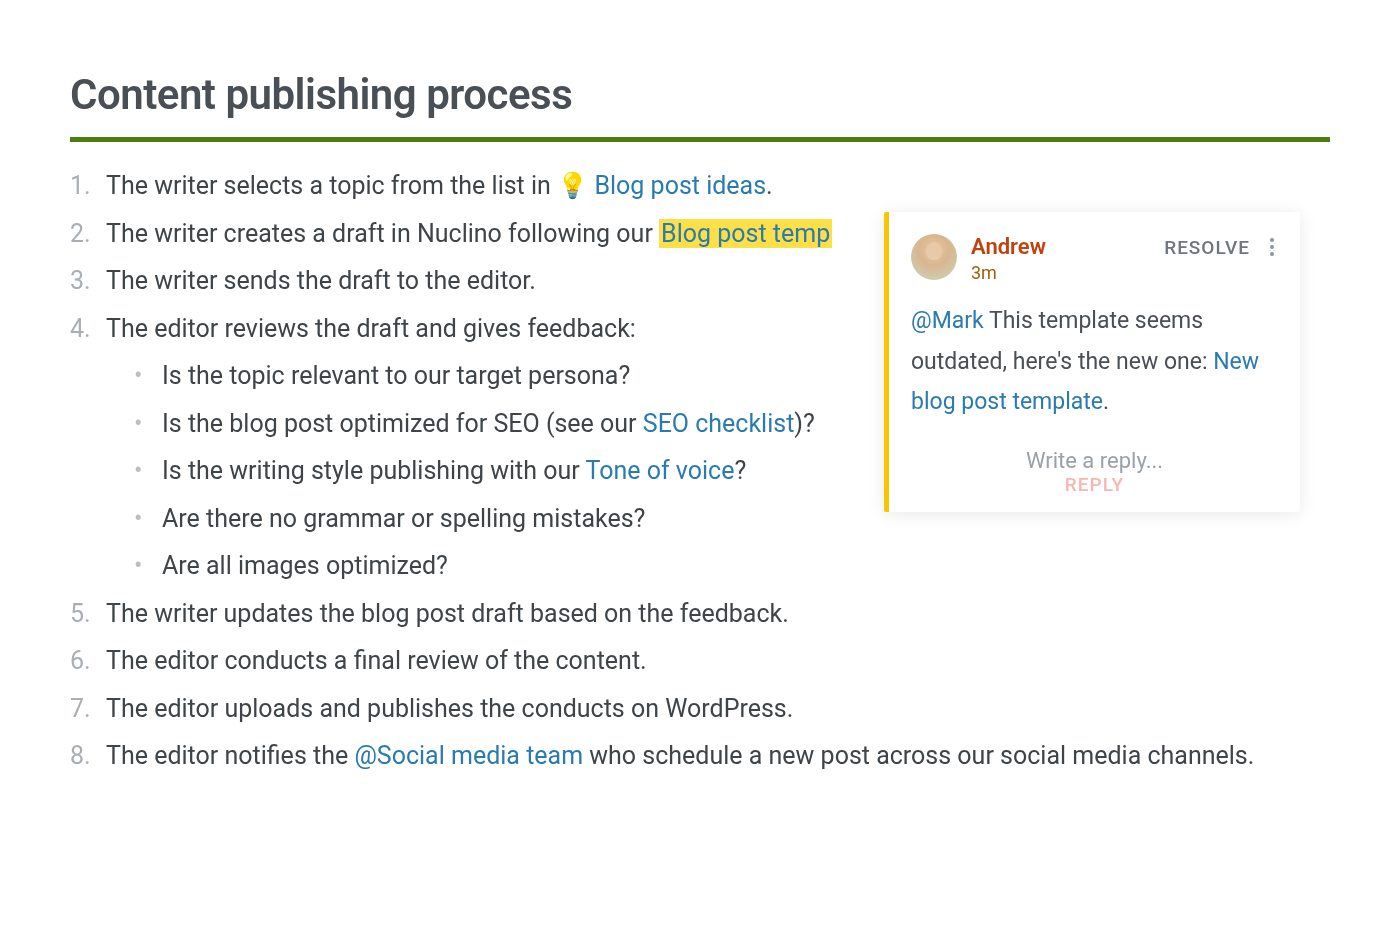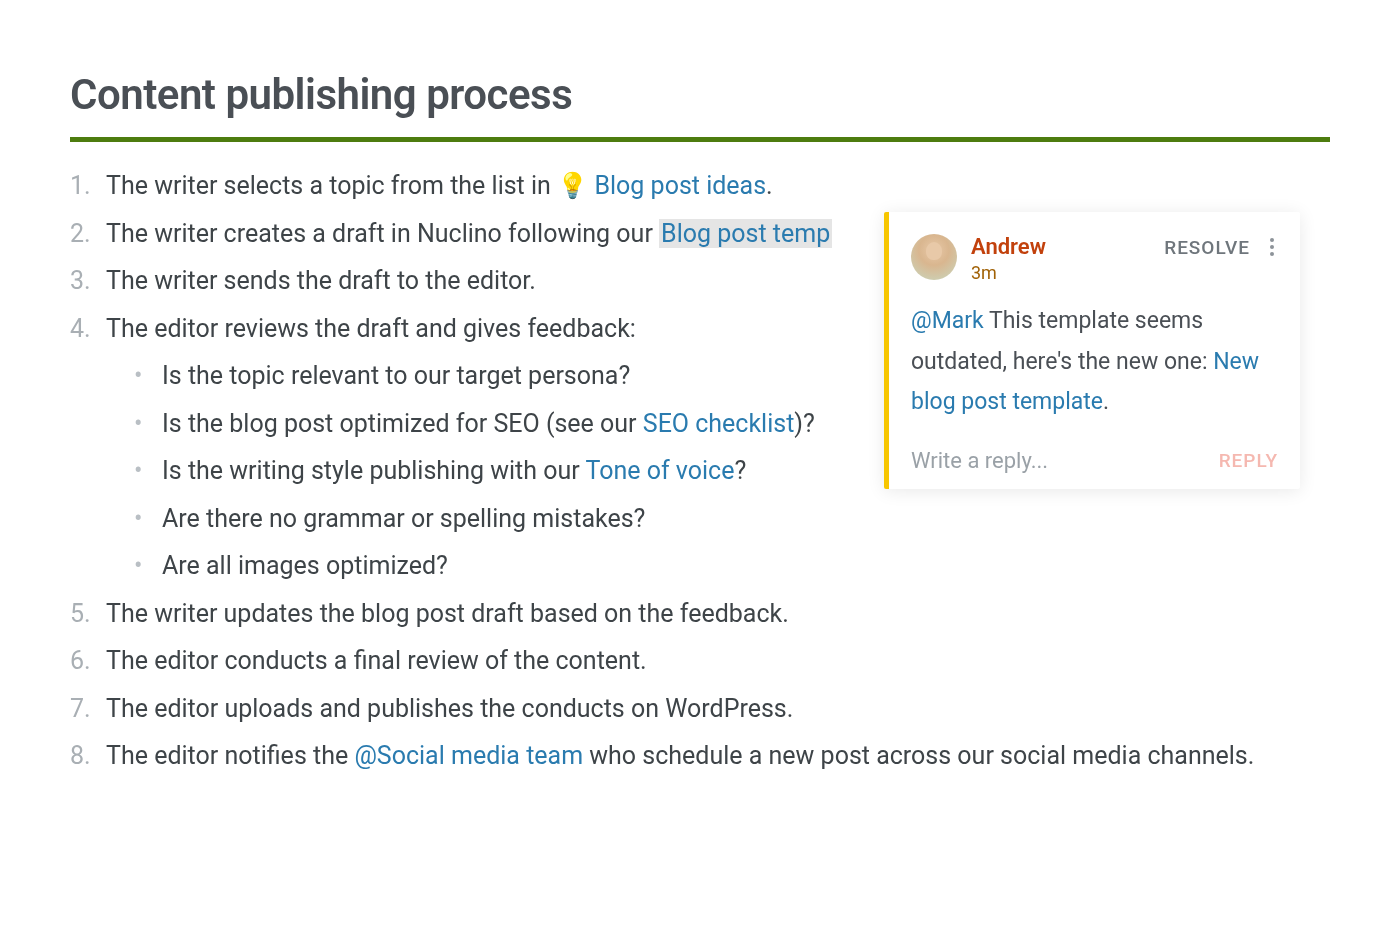--- a/index.html
+++ b/index.html
@@ -65,21 +65,21 @@
   }
   .link {
     color: #2a7baf;
     cursor: pointer;
   }
   .mention {
     color: #2a7baf;
     cursor: pointer;
   }
   .highlight {
-    background: #e5e5e5;
+    background: #fde047;
     padding: 0 2px;
   }
   .emoji-bulb {
     display: inline-block;
     font-size: 25px;
   }
   
   .comment-card {
     position: absolute;
     top: 212px;
@@ -153,20 +153,21 @@
   .comment-body {
     font-size: 23px;
     line-height: 1.75;
     color: #4a4f55;
   }
   .reply-row {
     display: flex;
     align-items: center;
     justify-content: space-between;
     margin-top: 26px;
+    flex-direction: column;
   }
   .reply-input {
     font-size: 22px;
     color: #9aa1a7;
     cursor: text;
     flex: 1;
   }
   .reply-btn {
     font-size: 19px;
     letter-spacing: 1px;

